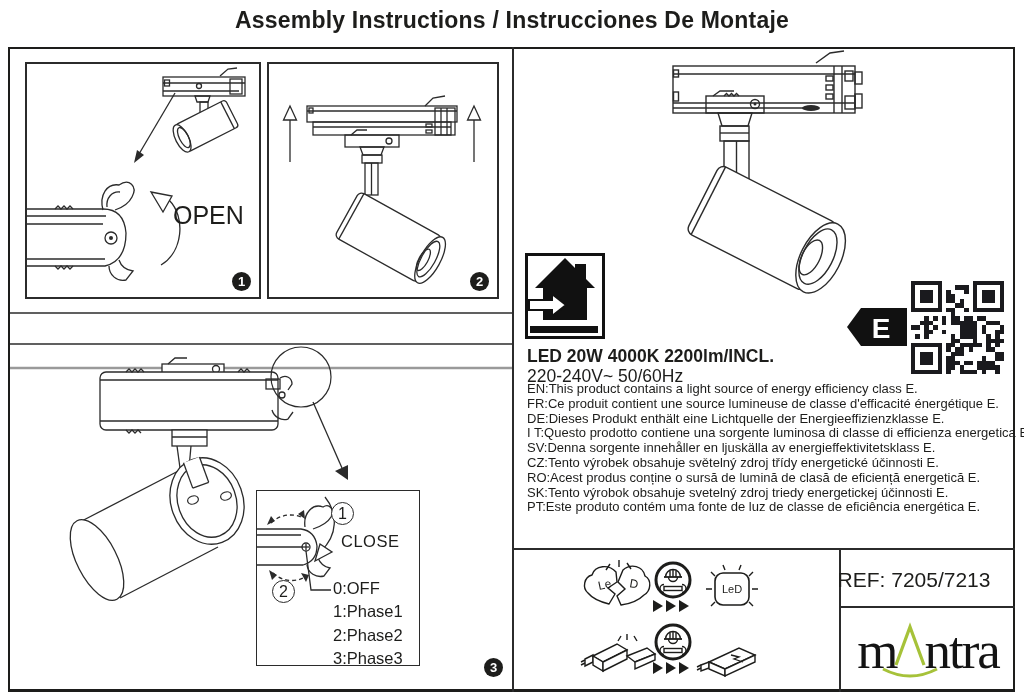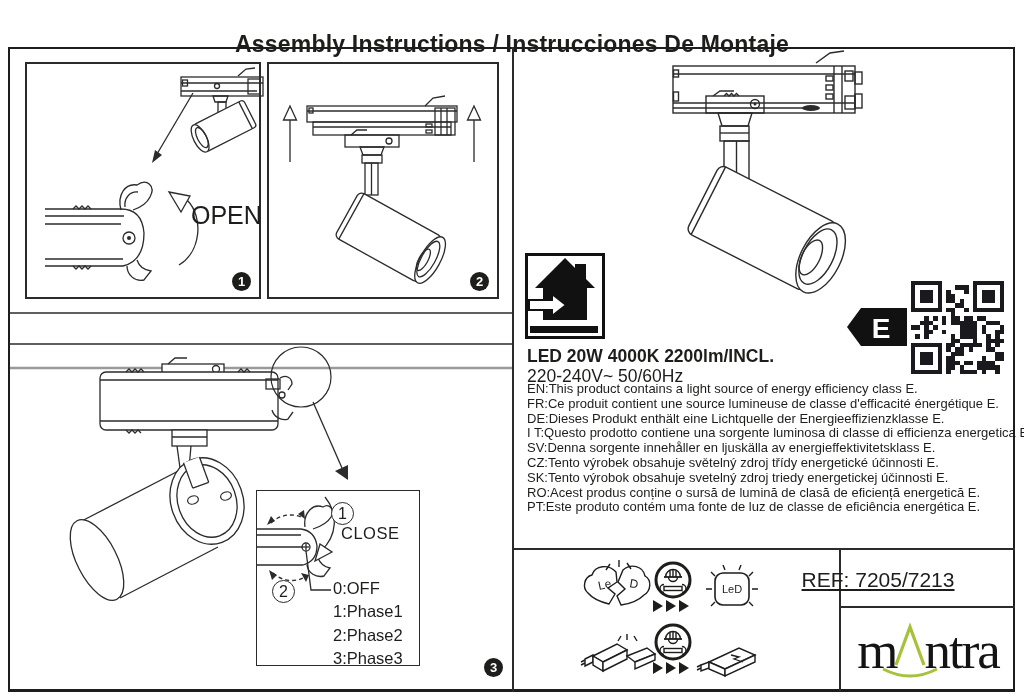--- a/index.html
+++ b/index.html
@@ -1,29 +1,29 @@
 <!DOCTYPE html>
 <html><head>
 <meta charset="utf-8">
 <style>
   html,body{margin:0;padding:0;background:#fff;}
   .page{position:relative;width:1024px;height:699px;background:#fff;overflow:hidden;
         font-family:"Liberation Sans",sans-serif;color:#1d1d1b;}
   .abs{position:absolute;box-sizing:border-box;}
-  .title{left:0;top:7px;width:1024px;text-align:center;font-size:23px;font-weight:bold;letter-spacing:.2px;margin-top:24px;}
+  .title{left:0;top:7px;width:1024px;text-align:center;font-size:23px;font-weight:bold;letter-spacing:.2px;}
   .outer{left:8px;top:47px;width:1007px;height:645px;border:2px solid #1d1d1b;border-bottom-width:3px;}
   .divider{background:#2b2b2b;}
   .panel{border:2px solid #2b2b2b;background:#fff;}
   .badge{width:19px;height:19px;border-radius:50%;background:#1d1d1b;color:#fff;
          font-size:13px;font-weight:bold;display:flex;align-items:center;justify-content:center;}
   .badge-outline{width:23px;height:23px;border-radius:50%;border:1.5px solid #2b2b2b;background:#fff;
          font-size:16px;display:flex;align-items:center;justify-content:center;}
   .spec{font-size:17.5px;white-space:nowrap;}
   .lang-line{font-size:13px;line-height:14.8px;white-space:nowrap;}
-  .close-label{font-size:16.5px;letter-spacing:.5px;}
+  .close-label{font-size:16.5px;letter-spacing:.5px;margin-top:8px;}
   .phase-lines div{font-size:16.5px;line-height:23.4px;white-space:nowrap;}
   .ref-box{display:flex;align-items:center;justify-content:center;font-size:21px;white-space:nowrap;}
   .brand{display:flex;align-items:center;justify-content:center;
          font-family:"Liberation Serif",serif;font-size:53px;color:#141414;}
   .brand .bl{letter-spacing:-2px;}
   .brand svg{vertical-align:-13px;margin:0 -3px;overflow:visible;}
   svg{display:block;}
   text{font-family:"Liberation Sans",sans-serif;}
 </style>
 </head>
@@ -32,21 +32,21 @@
 <div class="page">
 
   <div class="abs title">Assembly Instructions / Instrucciones De Montaje</div>
 
   <div class="abs outer"></div>
   <div class="abs divider" style="left:512px;top:47px;width:2px;height:645px;"></div>
   <div class="abs divider" style="left:514px;top:548px;width:501px;height:2px;"></div>
   <div class="abs divider" style="left:839px;top:548px;width:2px;height:144px;"></div>
   <div class="abs divider" style="left:841px;top:606px;width:174px;height:2px;"></div>
 
-  <div class="abs panel" style="left:25px;top:62px;width:236px;height:237px;padding-left:18px;">
+  <div class="abs panel" style="left:25px;top:62px;width:236px;height:237px;">
     <svg width="232" height="233" viewBox="0 0 232 233">
       <g stroke="#2b2b2b" fill="none" stroke-width="1.3">
 
         <rect x="136" y="13" width="82" height="19"></rect>
         <line x1="136" y1="19" x2="218" y2="19"></line>
         <line x1="136" y1="27" x2="212" y2="27"></line>
         <rect x="203" y="15" width="12" height="15"></rect>
         <rect x="137.5" y="16" width="5" height="6"></rect>
         <circle cx="172" cy="22" r="2.5"></circle>
         <path d="M193,12 L201,5 L210,4"></path>
@@ -406,22 +406,22 @@
   <div class="abs spec" style="left:527px;top:346px;font-weight:bold;">LED 20W 4000K 2200lm/INCL.</div>
   <div class="abs spec" style="left:527px;top:366px;text-align:center;">220-240V~ 50/60Hz</div>
 
   <div class="abs" style="left:527px;top:382px;width:486px;">
     <div class="lang-line">EN:This product contains a light source of energy efficiency class E.</div>
     <div class="lang-line">FR:Ce produit contient une source lumineuse de classe d'efficacité énergétique E.</div>
     <div class="lang-line">DE:Dieses Produkt enthält eine Lichtquelle der Energieeffizienzklasse E.</div>
     <div class="lang-line">I T:Questo prodotto contiene una sorgente luminosa di classe di efficienza energetica E.</div>
     <div class="lang-line">SV:Denna sorgente innehåller en ljuskälla av energieffektivitetsklass E.</div>
     <div class="lang-line">CZ:Tento výrobek obsahuje světelný zdroj třídy energetické účinnosti E.</div>
+    <div class="lang-line">RO:Acest produs conține o sursă de lumină de clasă de eficiență energetică E.</div>
     <div class="lang-line">SK:Tento výrobok obsahuje svetelný zdroj triedy energetickej účinnosti E.</div>
-    <div class="lang-line">RO:Acest produs conține o sursă de lumină de clasă de eficiență energetică E.</div>
     <div class="lang-line">PT:Este produto contém uma fonte de luz de classe de eficiência energética E.</div>
   </div>
 
   <svg class="abs" style="left:10px;top:300px;" width="502" height="390" viewBox="0 0 502 390">
     <g stroke="#2b2b2b" fill="none" stroke-width="1.3">
       <line x1="0" y1="13" x2="502" y2="13"></line>
       <line x1="0" y1="44" x2="502" y2="44"></line>
       <line x1="0" y1="68" x2="502" y2="68" stroke="#9a9a9a" stroke-width="2.4"></line>
 
       <rect x="152" y="64" width="62" height="9" fill="#fff"></rect>
@@ -550,21 +550,21 @@
         <polygon points="116,44 116,56 126,50"></polygon>
       <polygon points="90,106 90,118 100,112"></polygon>
         <polygon points="103,106 103,118 113,112"></polygon>
         <polygon points="116,106 116,118 126,112"></polygon>
     </g>
     <text x="36" y="34" font-size="12" transform="rotate(-12 36 34)" fill="#1d1d1b">Le</text>
     <text x="66" y="31" font-size="12" transform="rotate(10 66 31)" fill="#1d1d1b">D</text>
     <text x="169" y="37" font-size="11" text-anchor="middle" fill="#1d1d1b">LeD</text>
   </svg>
 
-  <div class="abs ref-box" style="left:791px;top:550px;width:174px;height:59px;text-decoration:underline;">
+  <div class="abs ref-box" style="left:827px;top:550px;width:174px;height:59px;">
     <span>REF: 7205/7213</span>
   </div>
 
   <div class="abs brand" style="left:841px;top:610px;width:174px;height:80px;">
     <span class="bl">m</span>
     <svg width="34" height="56" viewBox="0 0 34 56">
       <polyline points="3,43 17,5 31,43" fill="none" stroke="#a6c239" stroke-width="3.2"></polyline>
       <path d="M-10,47 Q17,61 44,47" fill="none" stroke="#a6c239" stroke-width="3"></path>
     </svg>
     <span class="bl">ntra</span>

